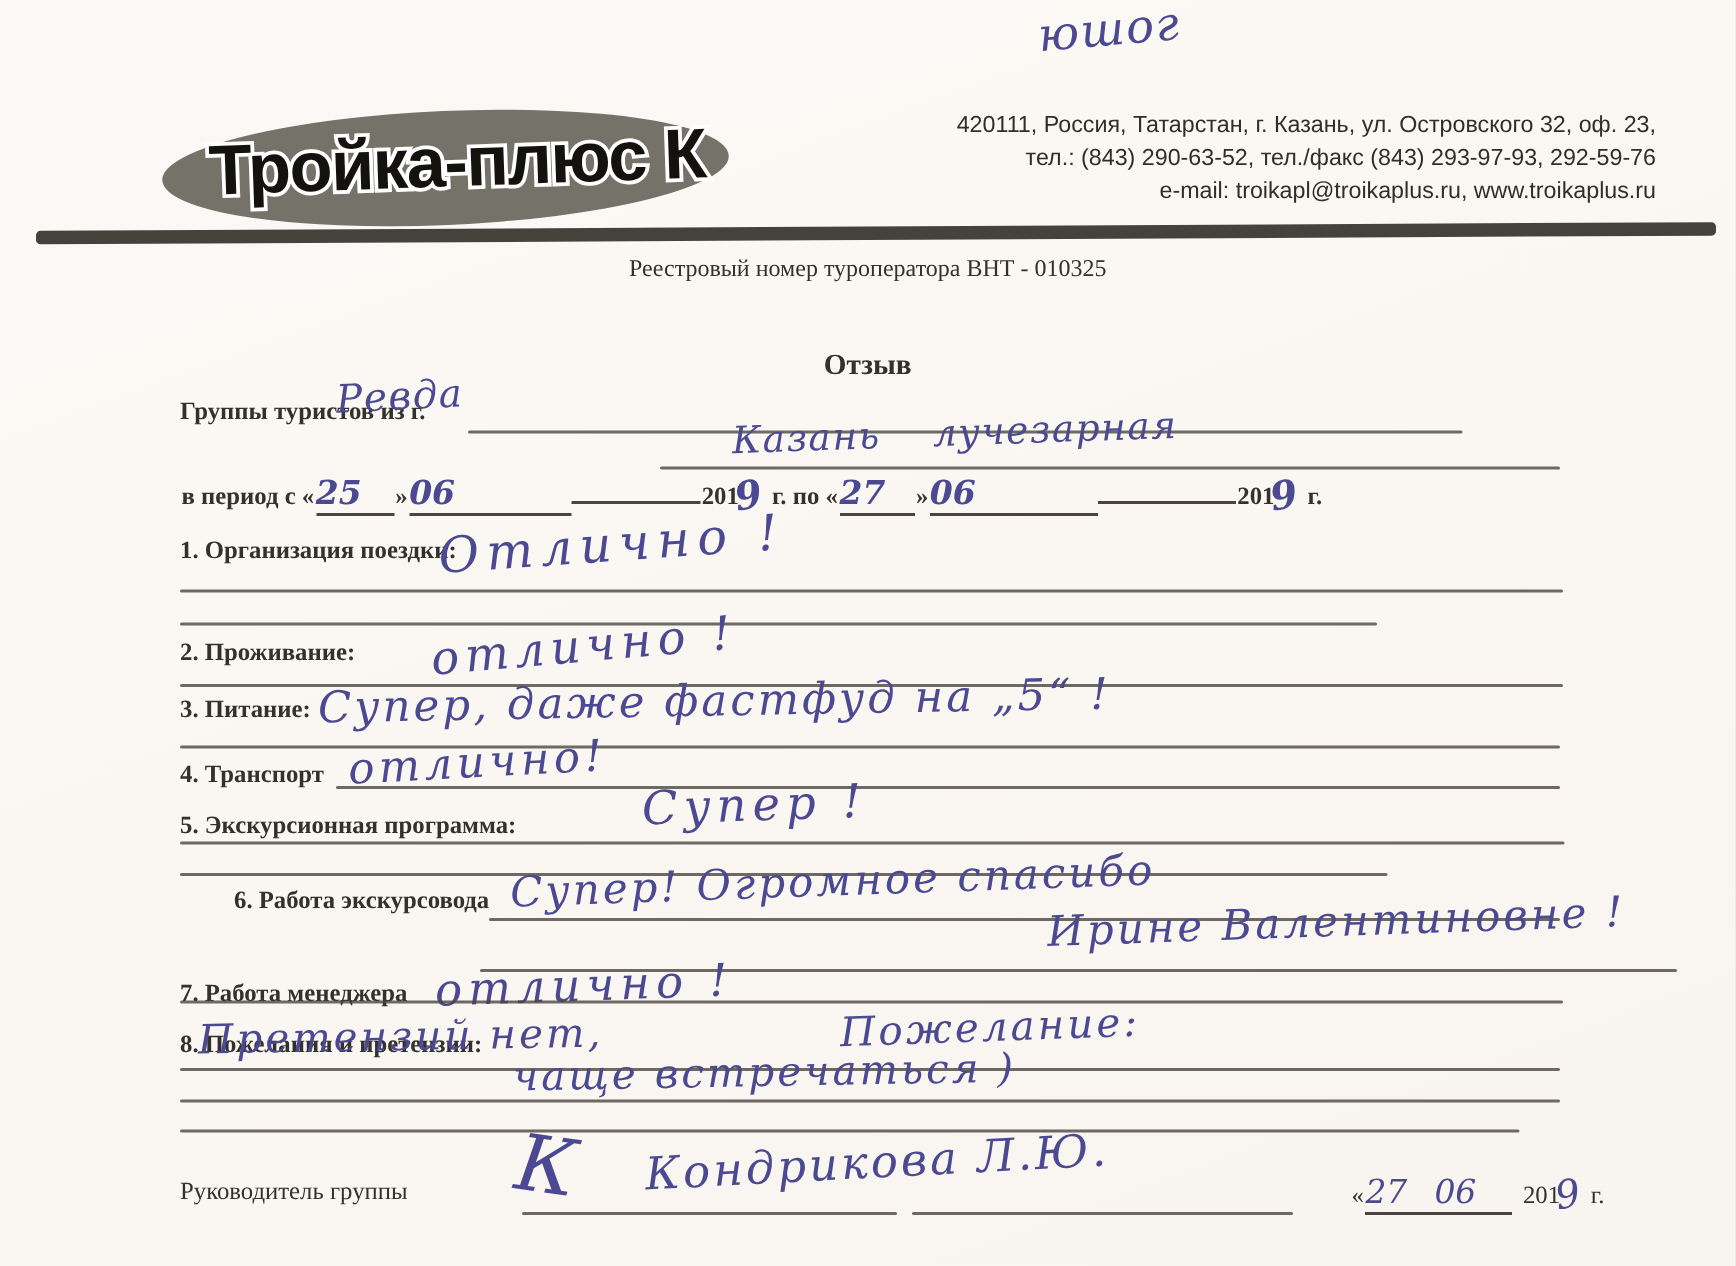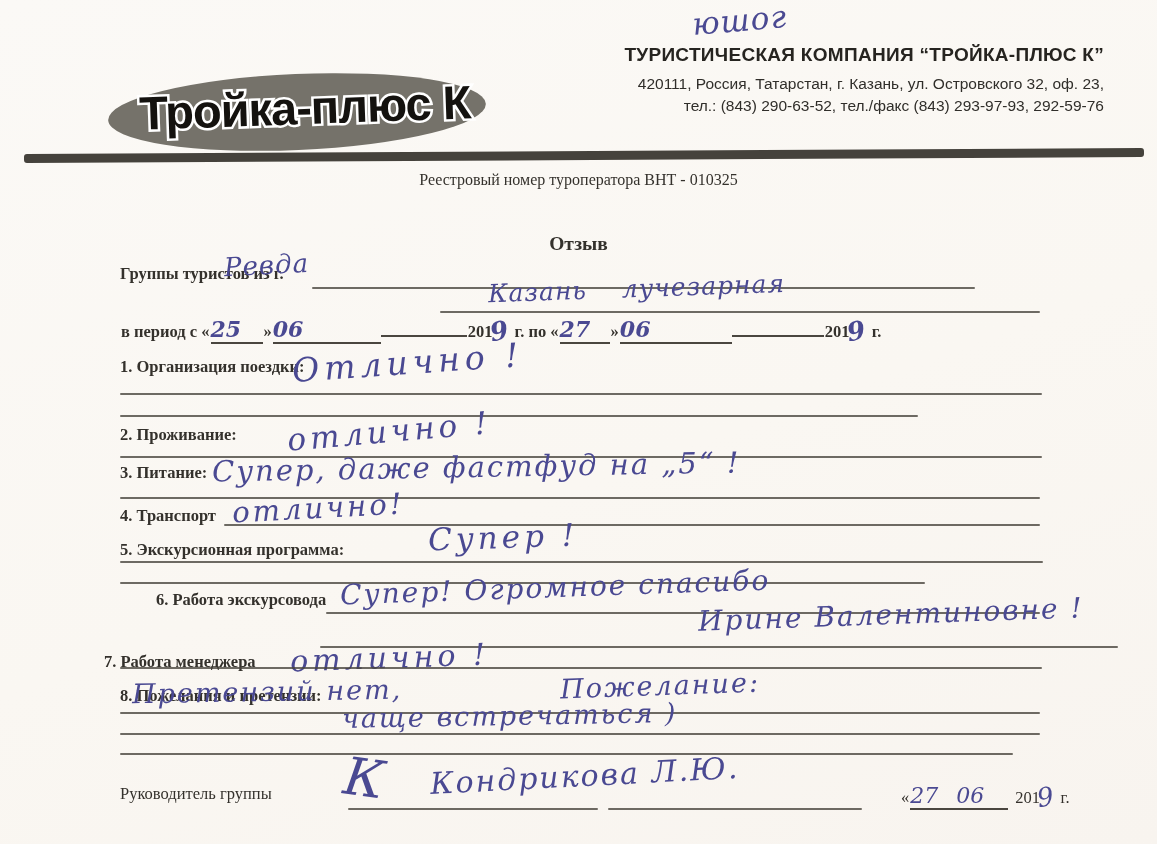--- a/index.html
+++ b/index.html
@@ -37,23 +37,23 @@
 <div class="page">
 
 
   <div class="logo-ellipse"></div>
   <svg class="logo-svg" width="430" height="100" viewBox="0 0 430 100">
     <text class="logo-text" x="215" y="66" text-anchor="middle" transform="rotate(-2 215 55)">Тройка-плюс К</text>
   </svg>
 
   <div class="abs hw" style="left:692px;top:2px;font-size:31px;transform:rotate(-5deg);">юшог</div>
 
-  <div class="abs company sans" style="left:482px;top:44px;width:622px;text-align:right;">ТУРИСТИЧЕСКАЯ КОМПАНИЯ “ТРОЙКА-ПЛЮС К”</div>
   <div class="abs addr sans" style="left:482px;top:73px;width:622px;">420111, Россия, Татарстан, г. Казань, ул. Островского 32, оф. 23,</div>
   <div class="abs addr sans" style="left:482px;top:95px;width:622px;">тел.: (843) 290-63-52, тел./факс (843) 293-97-93, 292-59-76</div>
+  <div class="abs addr sans" style="left:482px;top:117px;width:622px;">e-mail: troikapl@troikaplus.ru, www.troikaplus.ru</div>
 
   <div class="bar"></div>
 
   <div class="abs center plain" style="top:171px;font-size:16px;">Реестровый номер туроператора ВНТ - 010325</div>
 
   <div class="abs center" style="top:233px;font-weight:bold;font-size:19.5px;">Отзыв</div>
 
   <div class="abs lbl" style="left:120px;top:264px;">Группы туристов из г.</div>
   <div class="abs hw" style="left:224px;top:250px;font-size:26px;transform:rotate(-3deg);">Ревда</div>
   <div class="ln" style="left:312px;top:287px;width:663px;"></div>
@@ -100,21 +100,21 @@
   <div class="abs hw" style="left:428px;top:519px;font-size:31px;letter-spacing:4px;transform:rotate(-2deg);">Супер !</div>
   <div class="ln" style="left:120px;top:561px;width:923px;"></div>
   <div class="ln" style="left:120px;top:582px;width:805px;"></div>
 
   <div class="abs lbl" style="left:120px;top:590px;margin-left:36px;">6. Работа экскурсовода</div>
   <div class="abs hw" style="left:340px;top:571px;font-size:28px;letter-spacing:2px;transform:rotate(-2deg);">Супер! Огромное спасибо</div>
   <div class="ln" style="left:326px;top:612px;width:714px;"></div>
   <div class="abs hw" style="left:698px;top:598px;font-size:28px;letter-spacing:2px;transform:rotate(-2deg);">Ирине Валентиновне !</div>
   <div class="ln" style="left:320px;top:646px;width:798px;"></div>
 
-  <div class="abs lbl" style="left:104px;top:652px;">7. Работа менеджера</div>
+  <div class="abs lbl" style="left:120px;top:652px;">7. Работа менеджера</div>
   <div class="abs hw" style="left:290px;top:640px;font-size:30px;letter-spacing:4px;transform:rotate(-2deg);">отлично !</div>
   <div class="ln" style="left:120px;top:667px;width:922px;"></div>
 
   <div class="abs lbl" style="left:120px;top:686px;">8. Пожелания и претензии:</div>
   <div class="abs hw" style="left:132px;top:676px;font-size:27px;letter-spacing:2px;transform:rotate(-1deg);">Претензий нет,</div>
   <div class="abs hw" style="left:560px;top:670px;font-size:27px;letter-spacing:2px;transform:rotate(-2deg);">Пожелание:</div>
   <div class="ln" style="left:120px;top:712px;width:920px;"></div>
   <div class="abs hw" style="left:342px;top:700px;font-size:27px;letter-spacing:2px;transform:rotate(-1deg);">чаще  встречаться  )</div>
   <div class="ln" style="left:120px;top:733px;width:920px;"></div>
   <div class="ln" style="left:120px;top:753px;width:893px;"></div>

